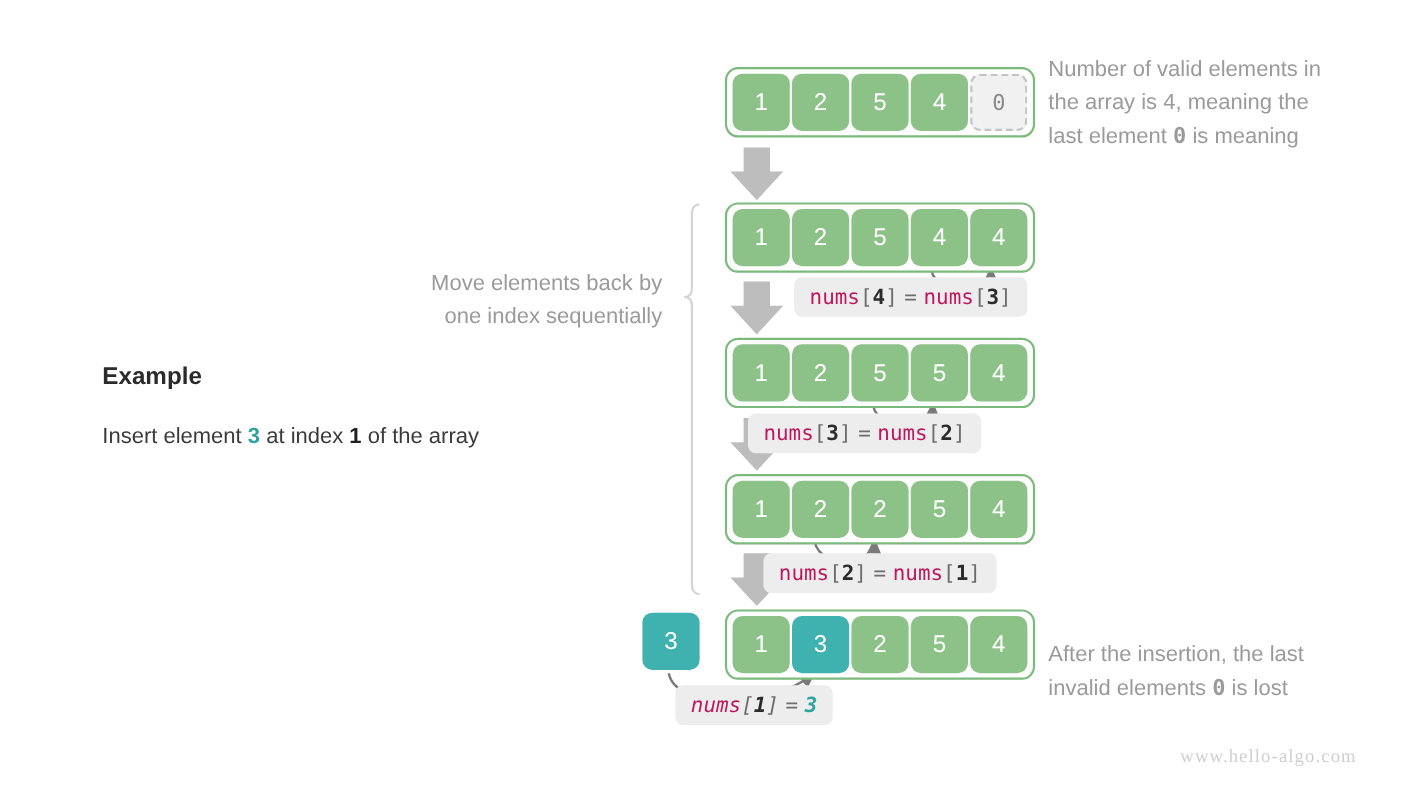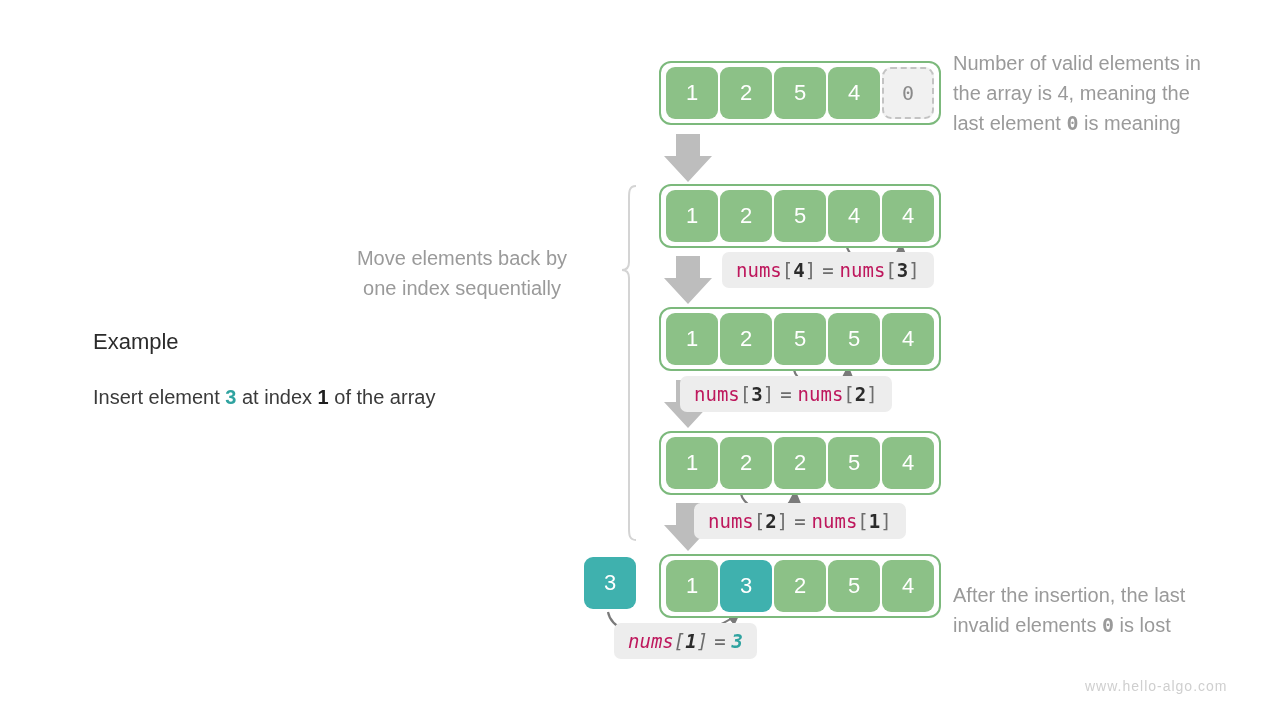--- a/index.html
+++ b/index.html
@@ -86,43 +86,42 @@
     position: absolute;
     color: #9a9a9a;
     font-size: 20px;
     line-height: 30px;
   }
   .note .mono-b {
     font-family: "DejaVu Sans Mono", monospace;
     font-weight: bold;
     color: #9a9a9a;
   }
-  .note.right-align { text-align: center; }
+  .note.right-align { text-align: right; }
 
   .example-title {
     position: absolute;
     font-size: 22px;
-    font-weight: normal;
+    font-weight: bold;
     color: #2b2b2b;
   }
   .example-body {
     position: absolute;
     font-size: 20px;
     color: #3a3a3a;
   }
   .example-body b.teal { color: #2fa3a0; }
   .example-body b.dark { color: #1f1f1f; }
 
   .watermark {
     position: absolute;
     color: #cfcfcf;
-    font-family: Liberation Sans, sans-serif;
-    font-size: 14px;
+    font-family: Liberation Serif, serif;
+    font-size: 17px;
     letter-spacing: 1px;
-    margin-left: 12px;
   }
 
   svg.overlay {
     position: absolute;
     left: 0;
     top: 0;
     width: 1280px;
     height: 720px;
     pointer-events: none;
   }

